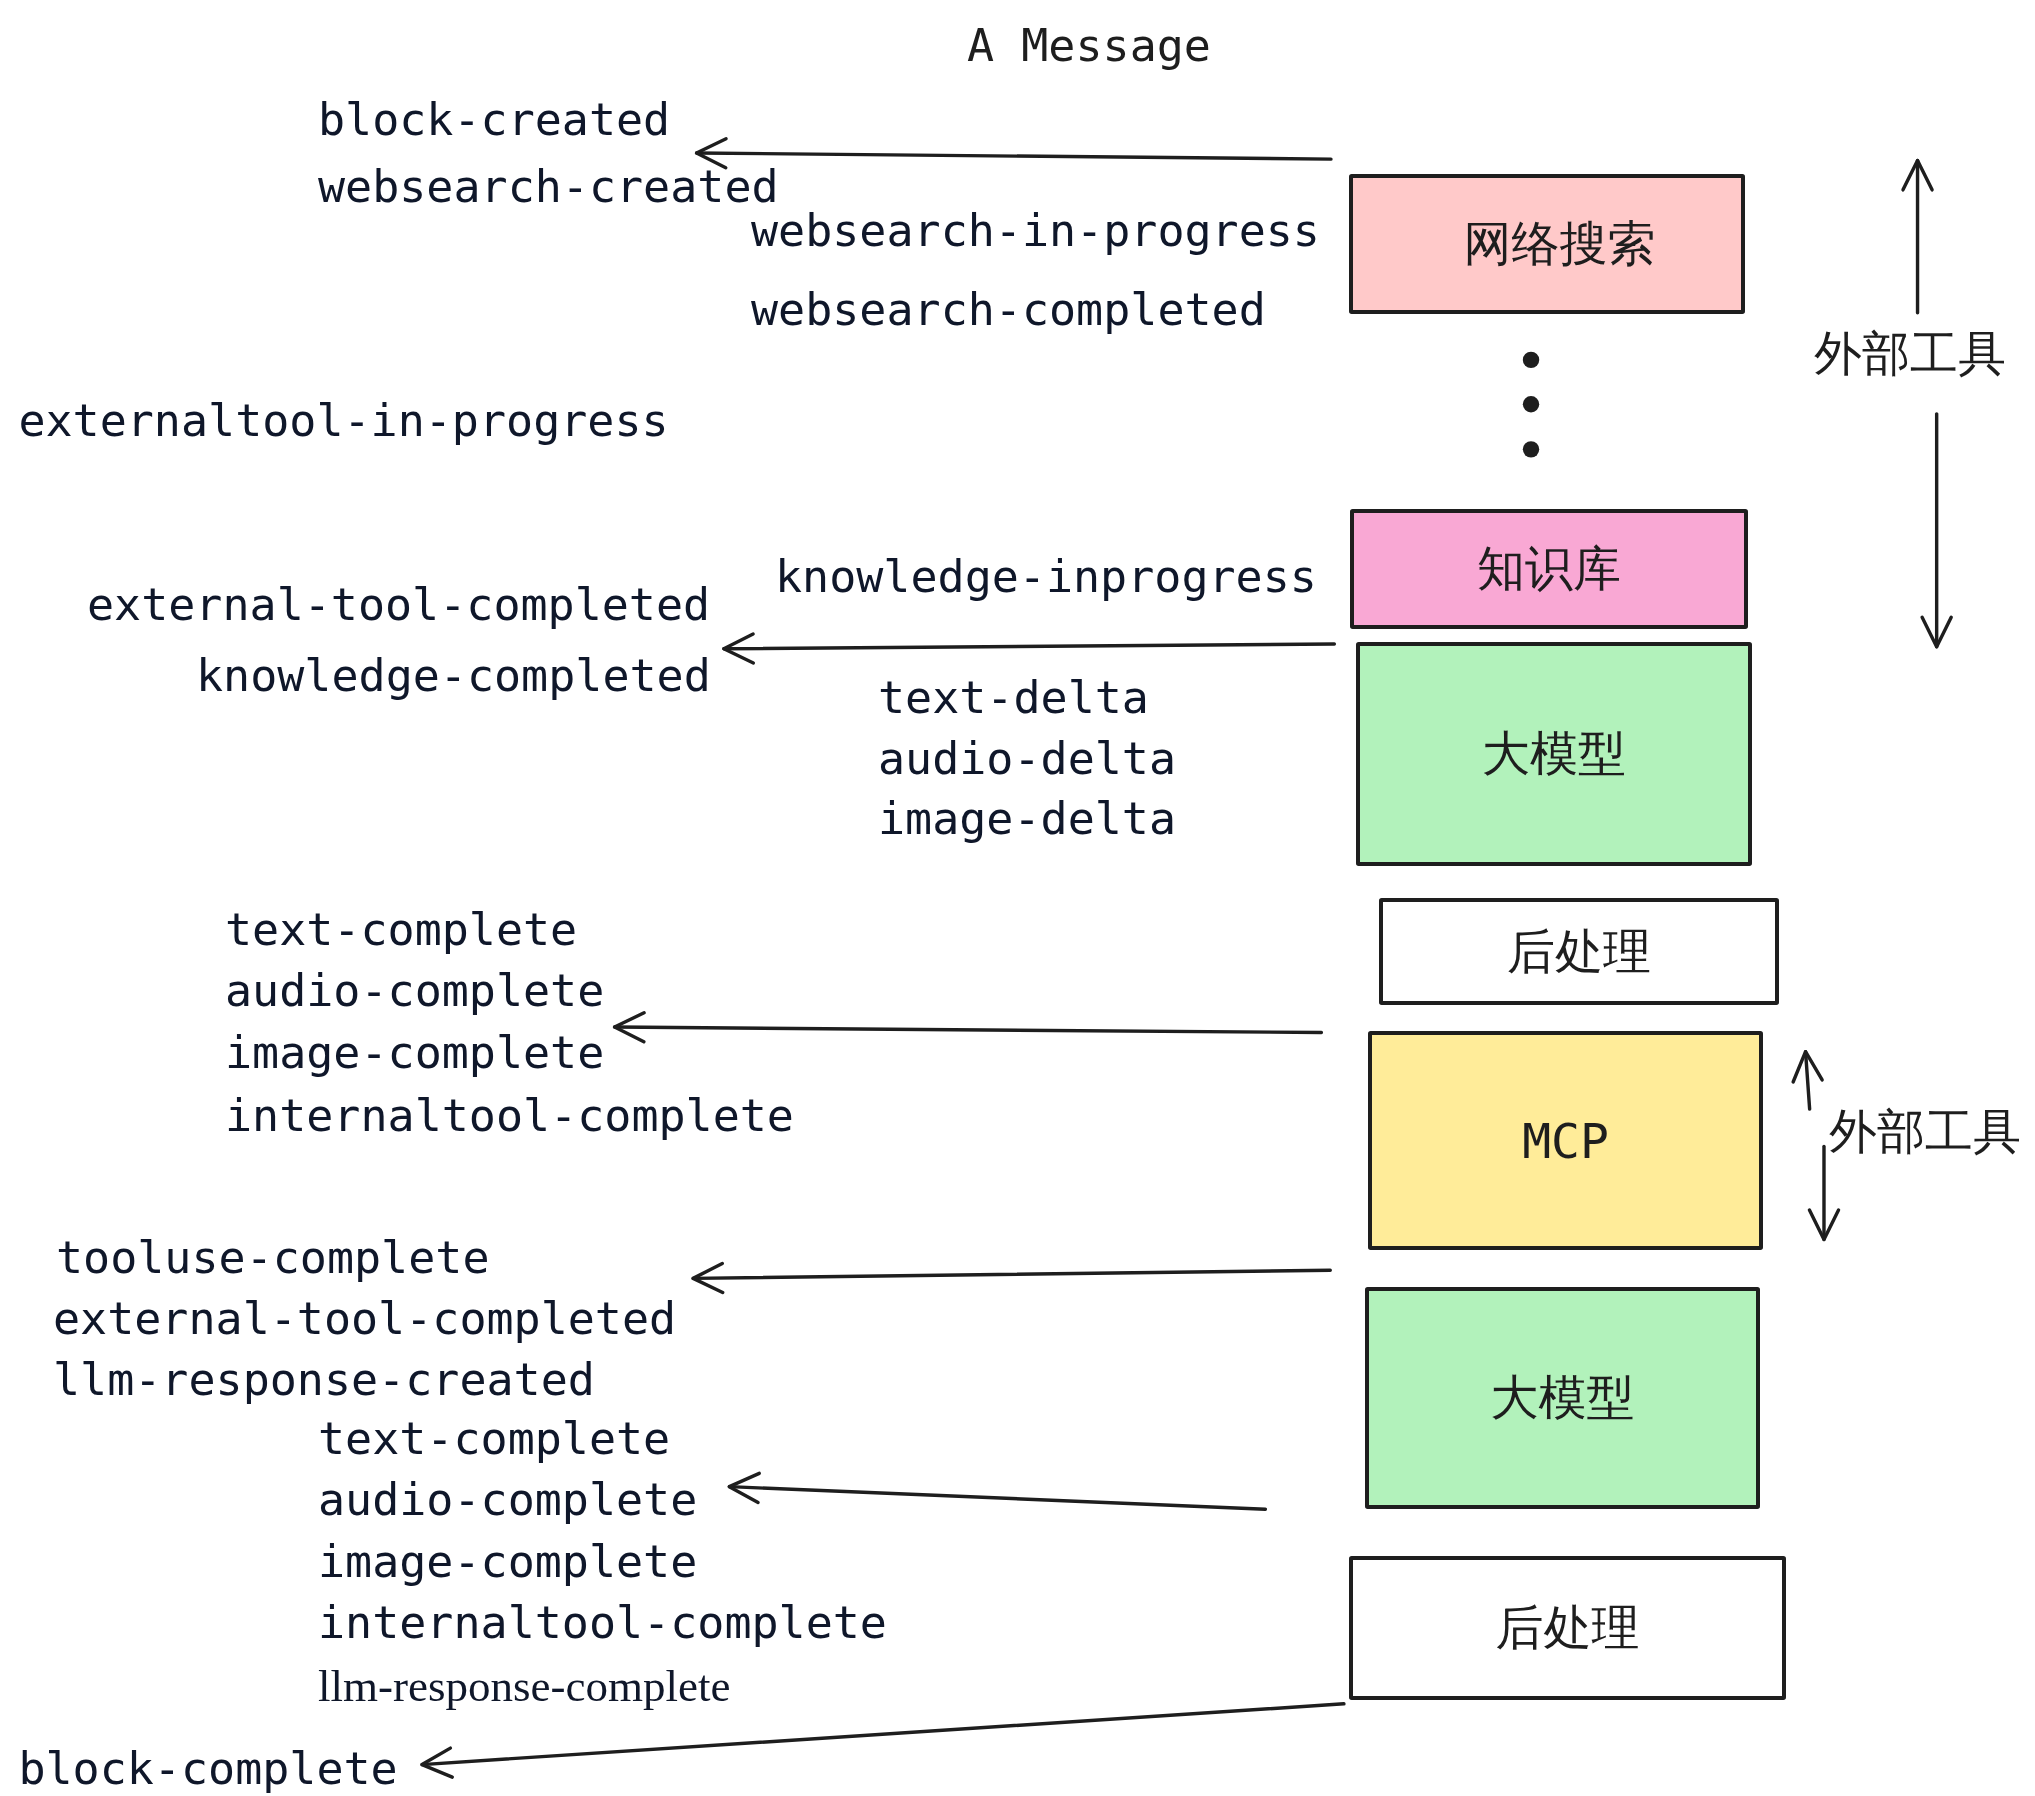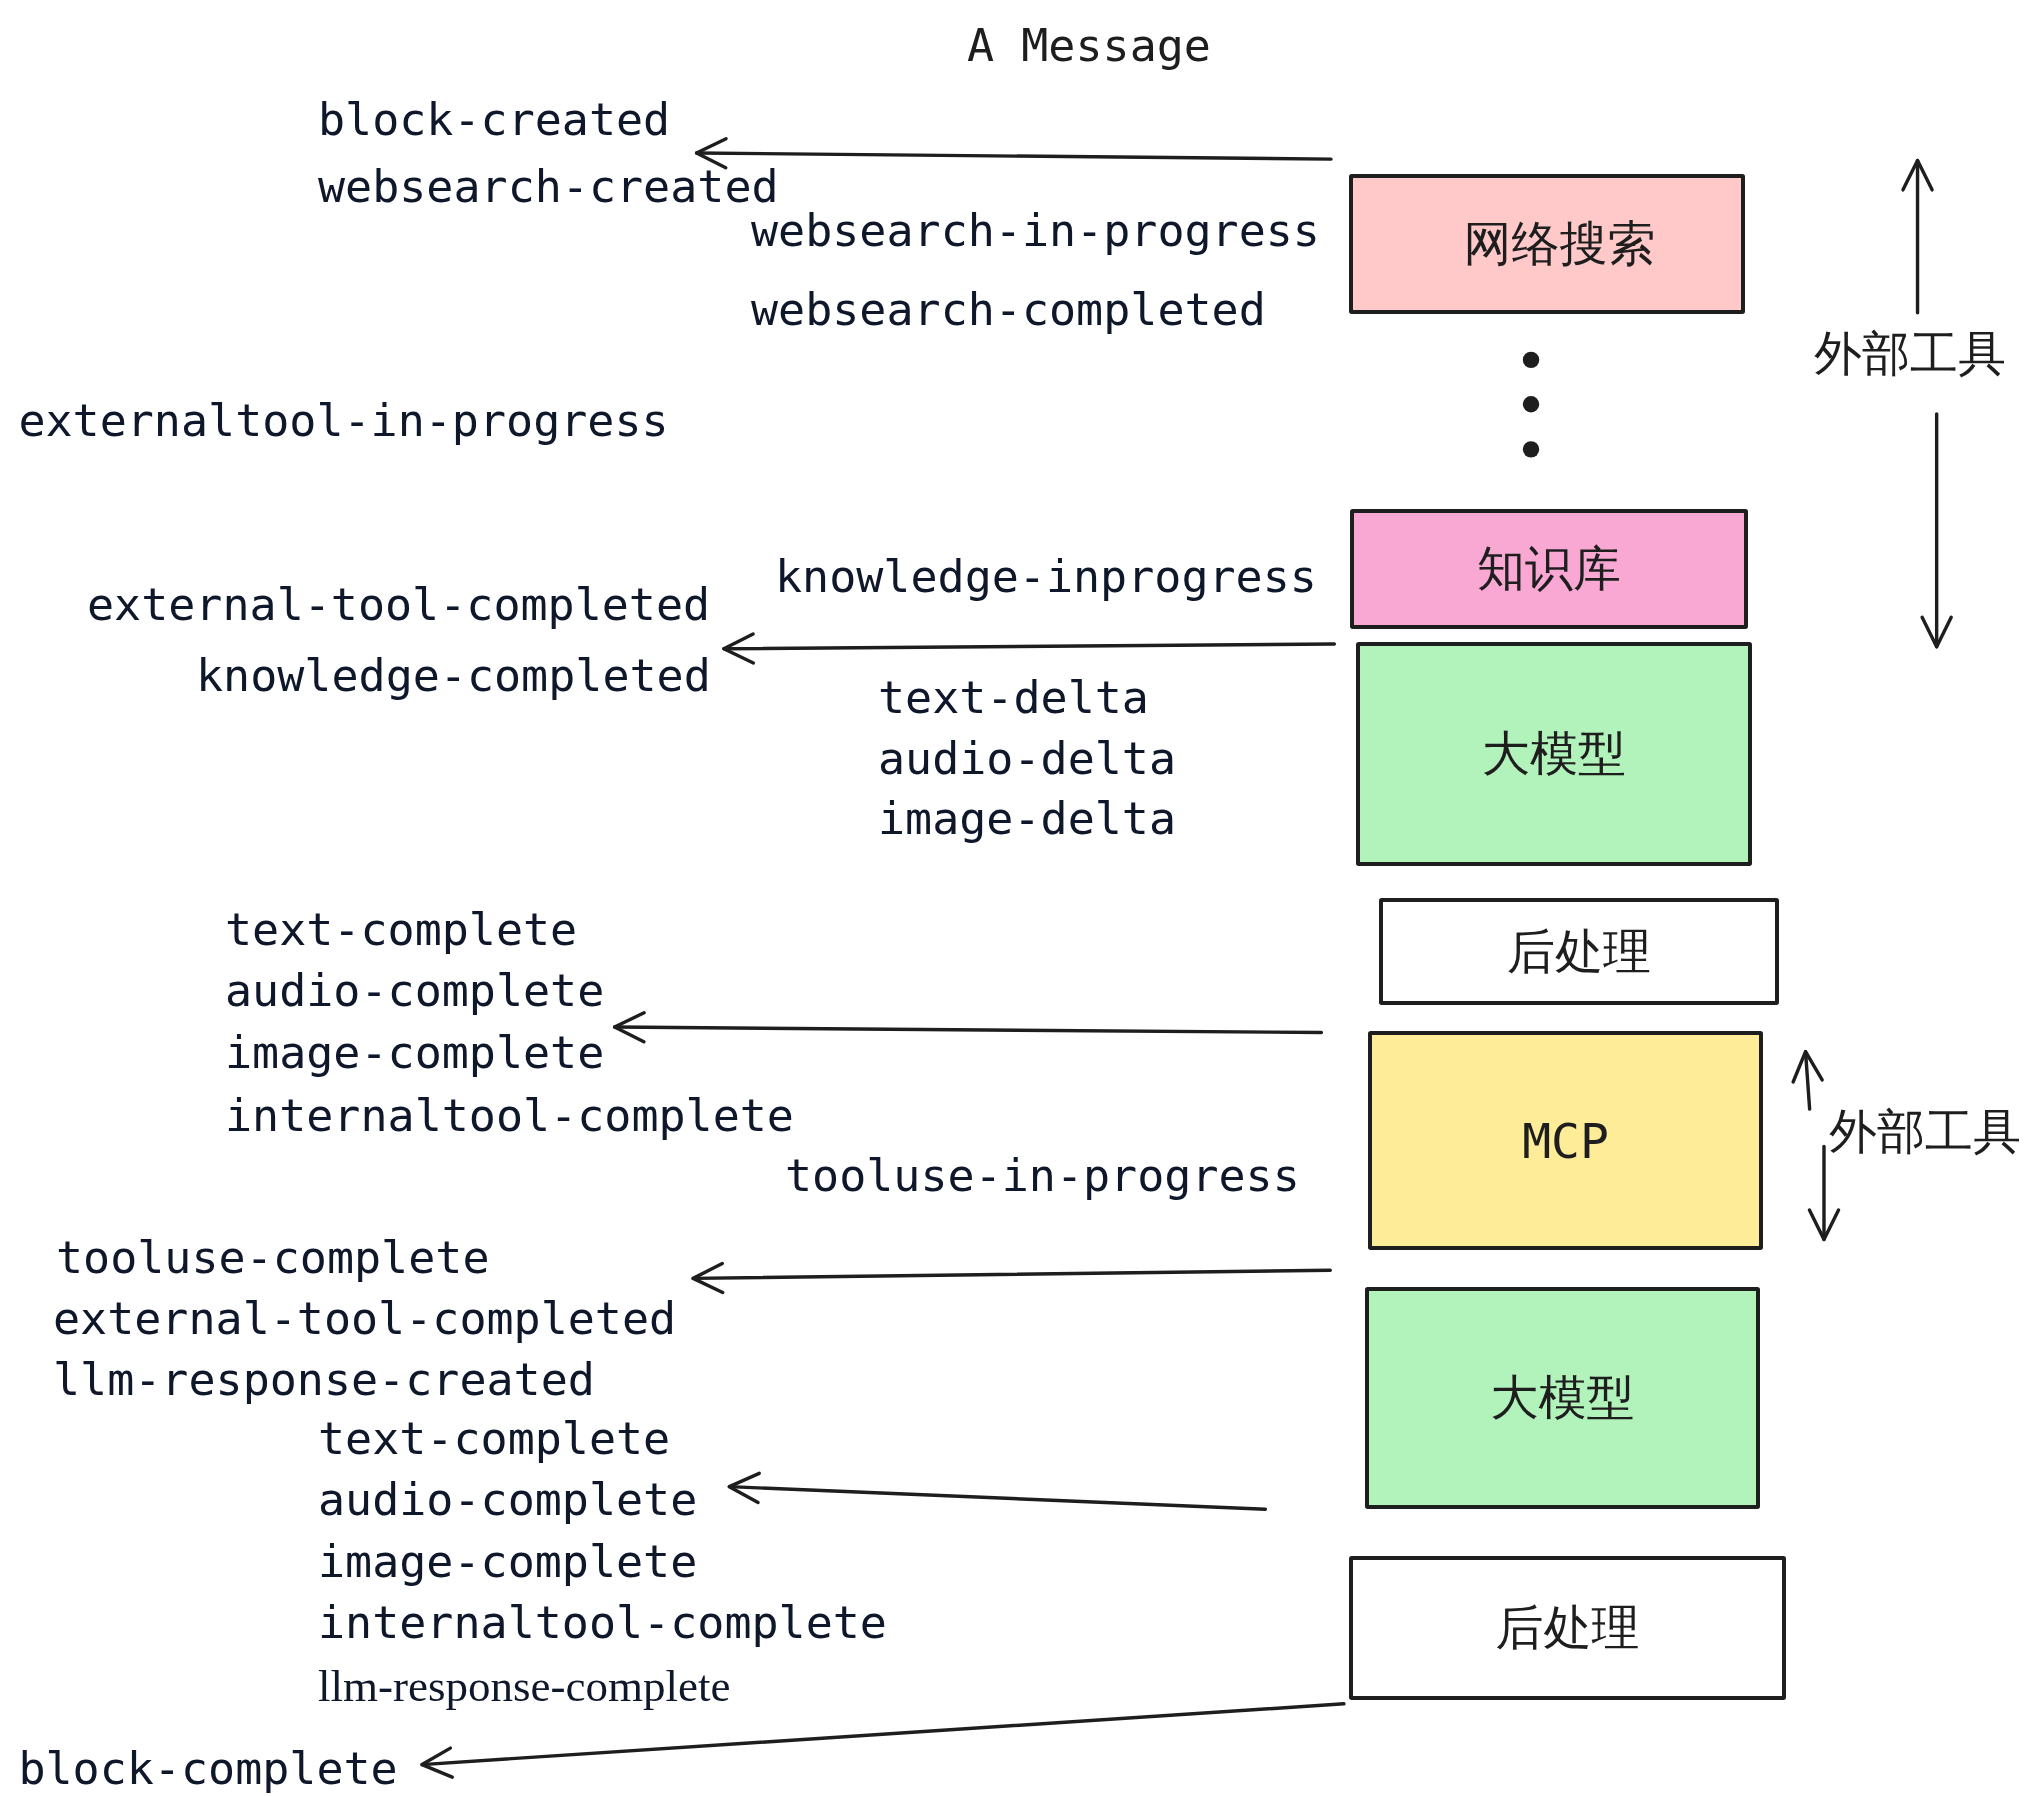--- a/index.html
+++ b/index.html
@@ -97,21 +97,20 @@
     <div class="event" style="left: 775px; top: 576px;">knowledge-inprogress</div>
     <div class="event" style="left: 87px; top: 604px;">external-tool-completed</div>
     <div class="event" style="left: 196px; top: 675px;">knowledge-completed</div>
     <div class="event" style="left: 878px; top: 697px;">text-delta</div>
     <div class="event" style="left: 878px; top: 758px;">audio-delta</div>
     <div class="event" style="left: 878px; top: 818px;">image-delta</div>
     <div class="event" style="left: 225px; top: 929px;">text-complete</div>
     <div class="event" style="left: 225px; top: 990px;">audio-complete</div>
     <div class="event" style="left: 225px; top: 1052px;">image-complete</div>
     <div class="event" style="left: 225px; top: 1115px;">internaltool-complete</div>
-    <div class="event" style="left: 785px; top: 1175px;">tooluse-in-progress</div>
     <div class="event" style="left: 56px; top: 1257px;">tooluse-complete</div>
     <div class="event" style="left: 53px; top: 1318px;">external-tool-completed</div>
     <div class="event" style="left: 53px; top: 1379px;">llm-response-created</div>
     <div class="event" style="left: 318px; top: 1438px;">text-complete</div>
     <div class="event" style="left: 318px; top: 1499px;">audio-complete</div>
     <div class="event" style="left: 318px; top: 1561px;">image-complete</div>
     <div class="event" style="left: 318px; top: 1622px;">internaltool-complete</div>
     <div class="event" style="left: 318px; top: 1686px; font-family: Liberation Serif, serif;">llm-response-complete</div>
     <div class="event" style="left: 18.4px; top: 1768px;">block-complete</div>
     <div class="side-label" style="left: 1814px; top: 354px;">外部工具</div>

